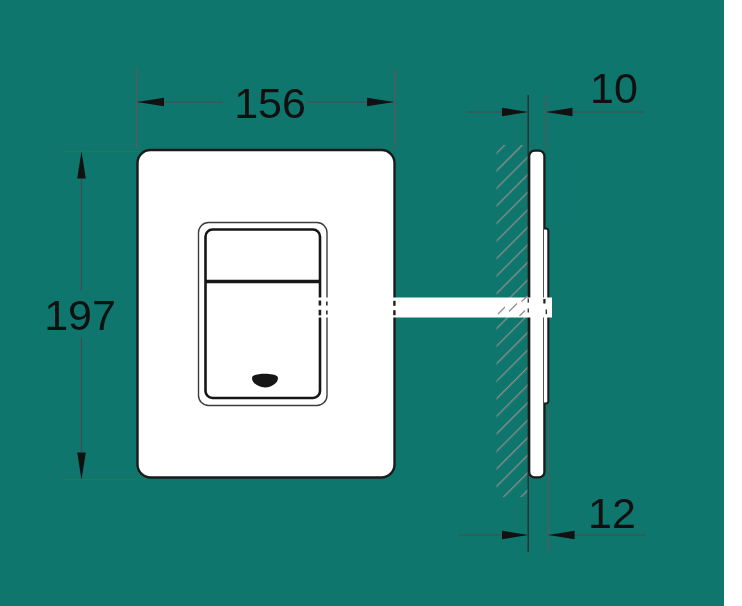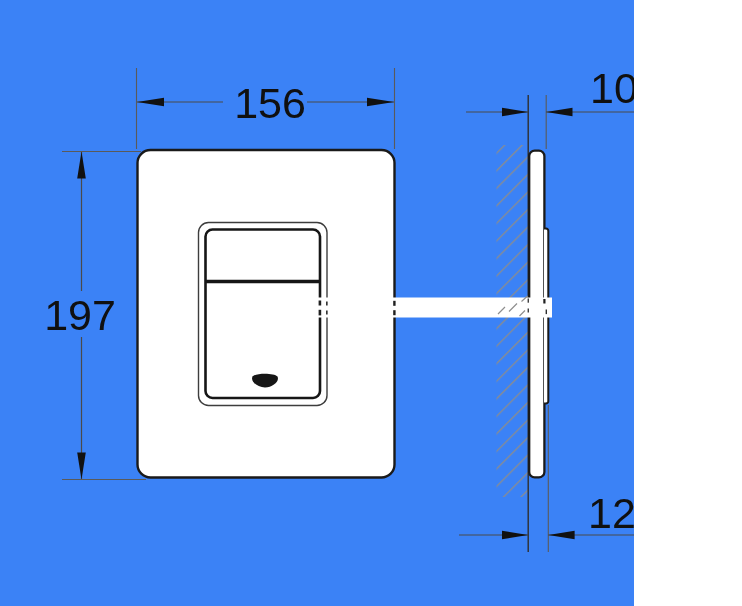--- a/index.html
+++ b/index.html
@@ -1,19 +1,19 @@
 <!DOCTYPE html>
 <html><head>
 <meta charset="utf-8">
 <style>
   html,body{margin:0;padding:0;background:#ffffff;}
   .canvas{
     position:relative;
-    width:634px;height:606px;
-    background:#3b82f6;
+    width:724px;height:606px;
+    background:#0f766e;
     overflow:hidden;
     font-family:"Liberation Sans", sans-serif;
   }
   svg{display:block;}
   .dim-text{
     font-family:"Liberation Sans", sans-serif;
     font-size:43px;
     fill:#101010;
     text-anchor:middle;
   }

